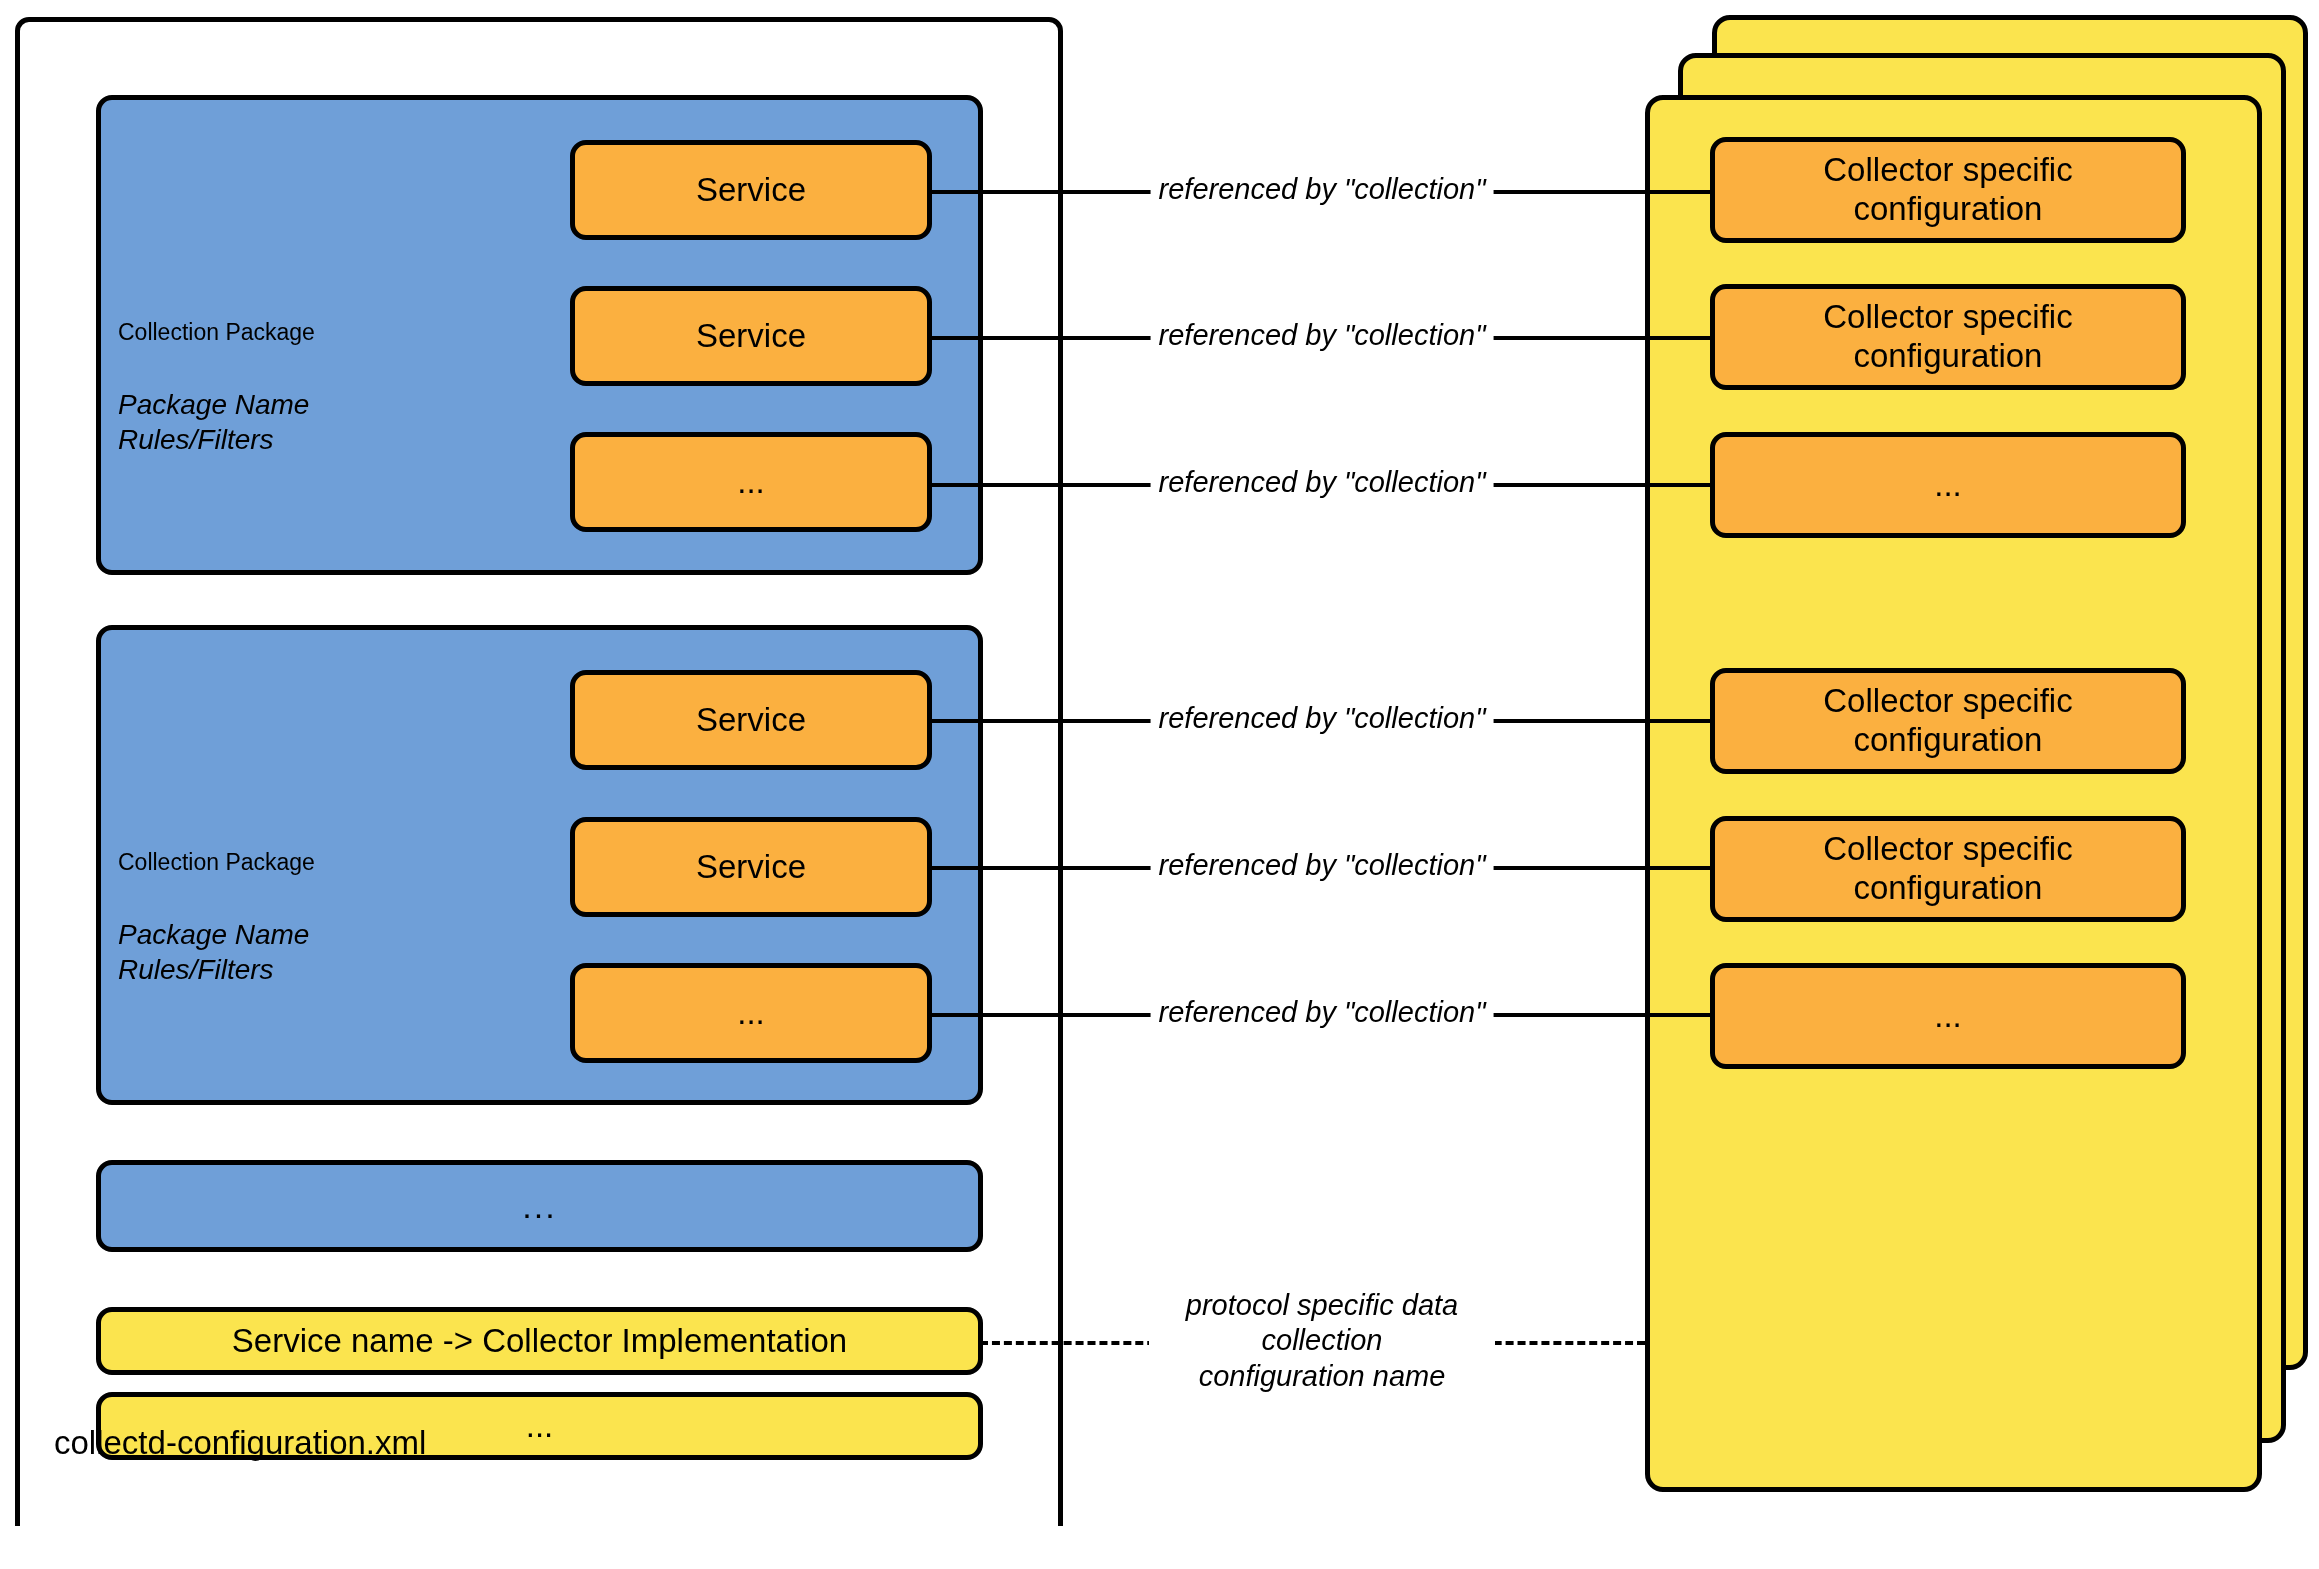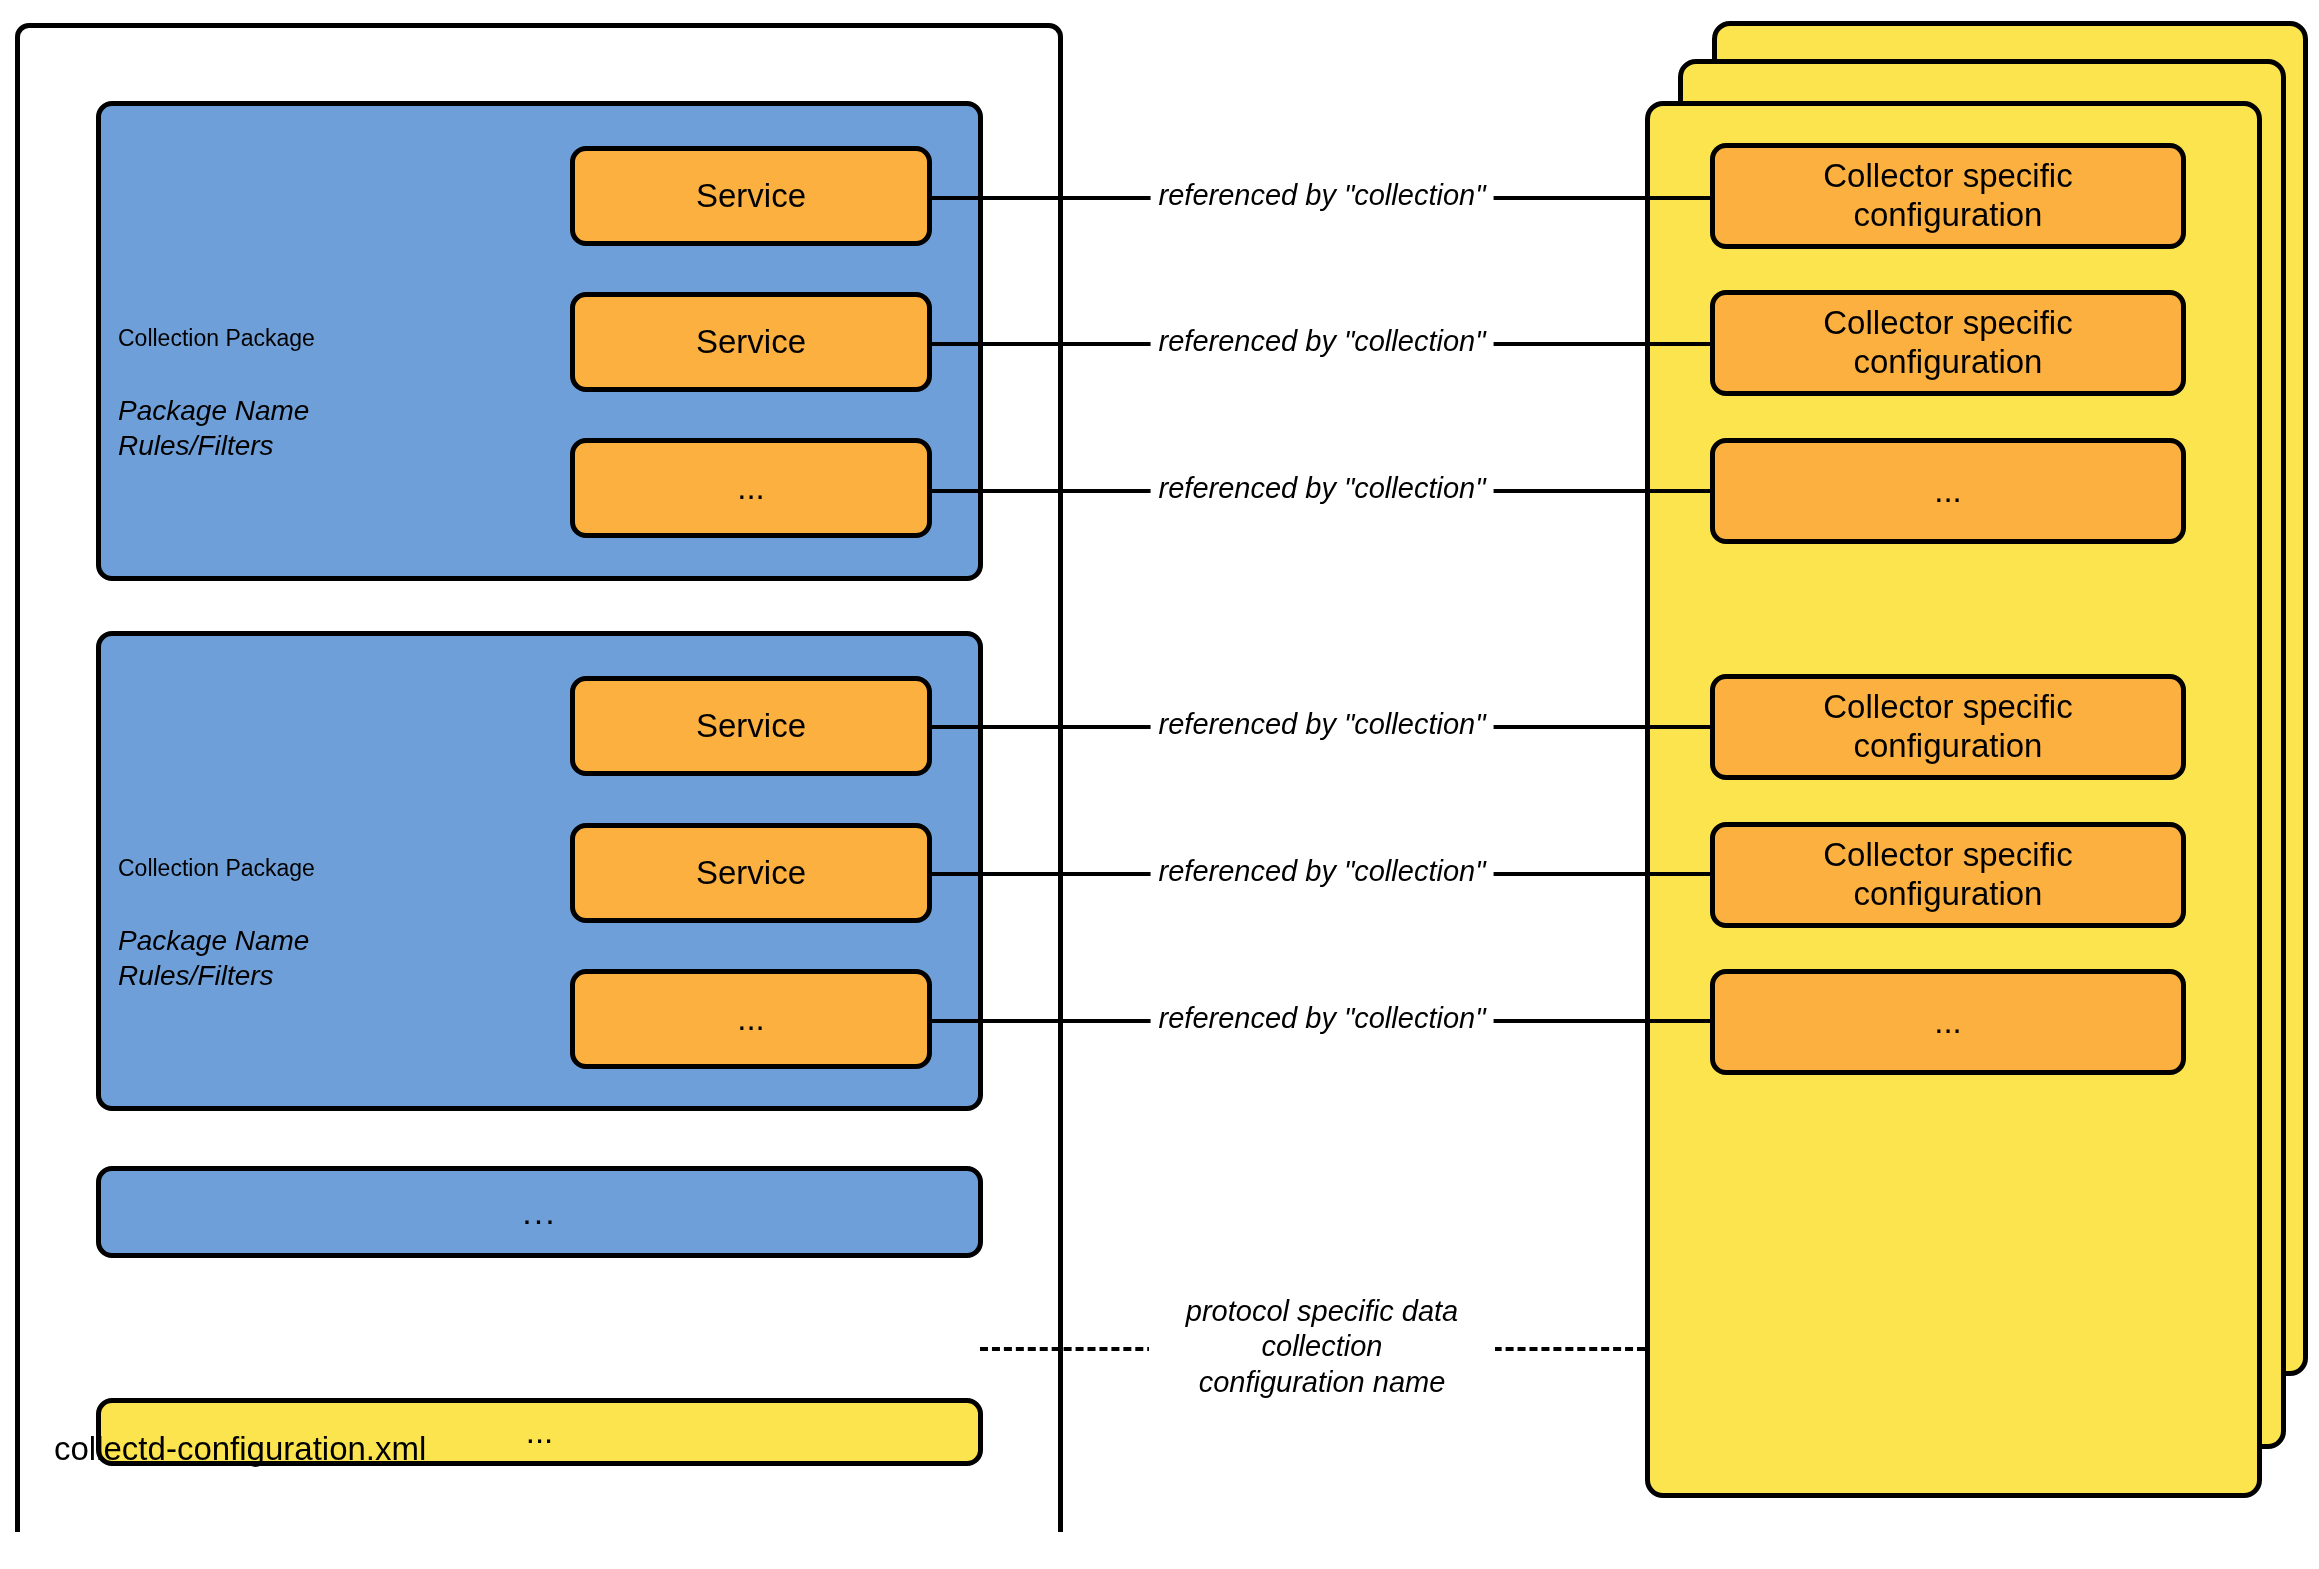--- a/index.html
+++ b/index.html
@@ -10,21 +10,20 @@
   }
   body {
     font-family: "Liberation Sans", sans-serif;
   }
   #stage {
     position: relative;
     width: 2319px;
     height: 1526px;
     background: #ffffff;
     overflow: hidden;
-    margin-top: 6px;
   }
 
   
   .box {
     position: absolute;
     box-sizing: border-box;
     border: 5px solid #000000;
     border-radius: 18px;
     display: flex;
     align-items: center;
@@ -216,20 +215,23 @@
     <span>Service</span>
   </div>
   <div class="box service" style="left:570px; top:963px; width:362px; height:100px;">
     <span>...</span>
   </div>
 
   <div class="box pkg-ellipsis" style="left:96px; top:1160px; width:887px; height:92px;">
     <span>...</span>
   </div>
 
+  <div class="box yellow-strip" style="left:96px; top:1307px; width:887px; height:68px;">
+    <span>Service name -&gt; Collector Implementation</span>
+  </div>
 
   <div class="box yellow-strip" style="left:96px; top:1392px; width:887px; height:68px;">
     <span>...</span>
   </div>
 
   <div id="outer-label">collectd-configuration.xml</div>
 
   <div class="hline" style="left:930px; top:190px; width:782px;"></div>
   <div class="edge-label" style="left:1322px; top:190px;">referenced by "collection"</div>
 

